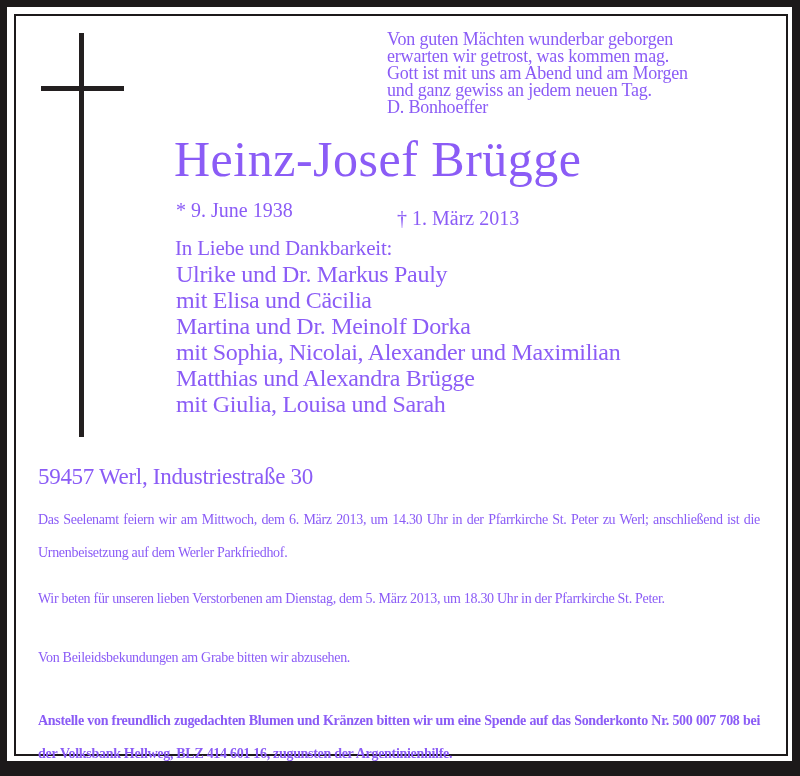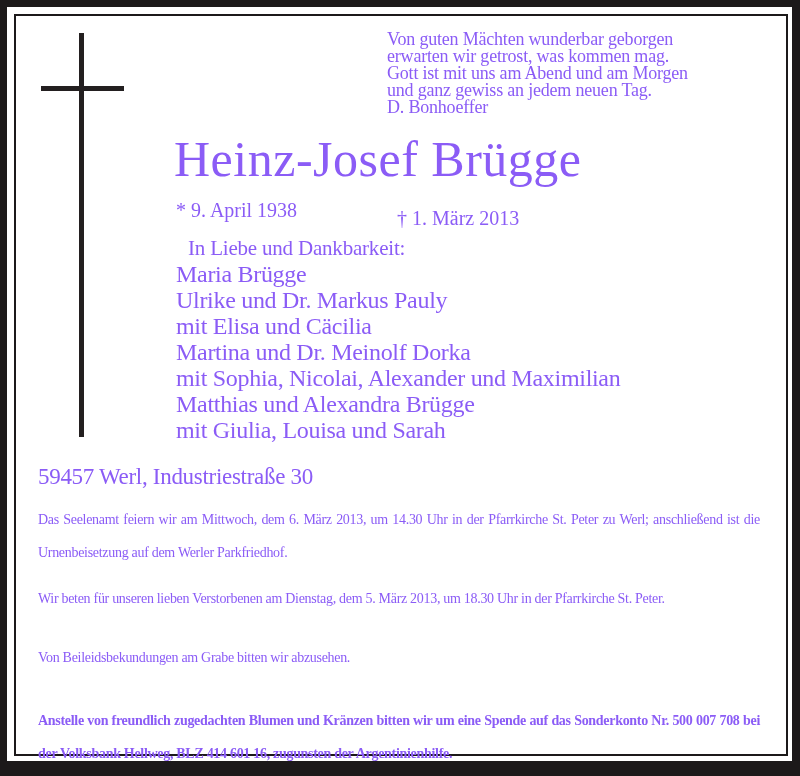--- a/index.html
+++ b/index.html
@@ -62,21 +62,21 @@
     letter-spacing: 0.5px;
     white-space: nowrap;
   }
   
   .dates { position: absolute; left: 176px; top: 199px; font-size: 20px; }
   .dates .death { position: absolute; left: 207px; top: 8px; white-space: nowrap; margin-left: 14px; }
   .dates .birth { white-space: nowrap; }
   
   .intro {
     position: absolute;
-    left: 188px; top: 236px;
+    left: 175px; top: 236px;
     font-size: 21px;
     letter-spacing: -0.2px;
   }
   
   .mourners {
     position: absolute;
     left: 176px; top: 261px;
     font-size: 24px;
     line-height: 26px;
     letter-spacing: -0.3px;
@@ -120,28 +120,27 @@
     <div>Von guten Mächten wunderbar geborgen</div>
     <div>erwarten wir getrost, was kommen mag.</div>
     <div>Gott ist mit uns am Abend und am Morgen</div>
     <div>und ganz gewiss an jedem neuen Tag.</div>
     <div class="quote-attr">D. Bonhoeffer</div>
   </div>
 
   <h1 class="name">Heinz-Josef Brügge</h1>
 
   <div class="dates">
-    <span class="birth">* 9. April 1938</span>
+    <span class="birth">* 9. June 1938</span>
     <span class="death">† 1. März 2013</span>
   </div>
 
   <div class="intro">In Liebe und Dankbarkeit:</div>
 
   <div class="mourners">
-    <div>Maria Brügge</div>
     <div>Ulrike und Dr. Markus Pauly</div>
     <div>mit Elisa und Cäcilia</div>
     <div>Martina und Dr. Meinolf Dorka</div>
     <div>mit Sophia, Nicolai, Alexander und Maximilian</div>
     <div>Matthias und Alexandra Brügge</div>
     <div>mit Giulia, Louisa und Sarah</div>
   </div>
 
   <div class="address">59457 Werl, Industriestraße 30</div>
 

